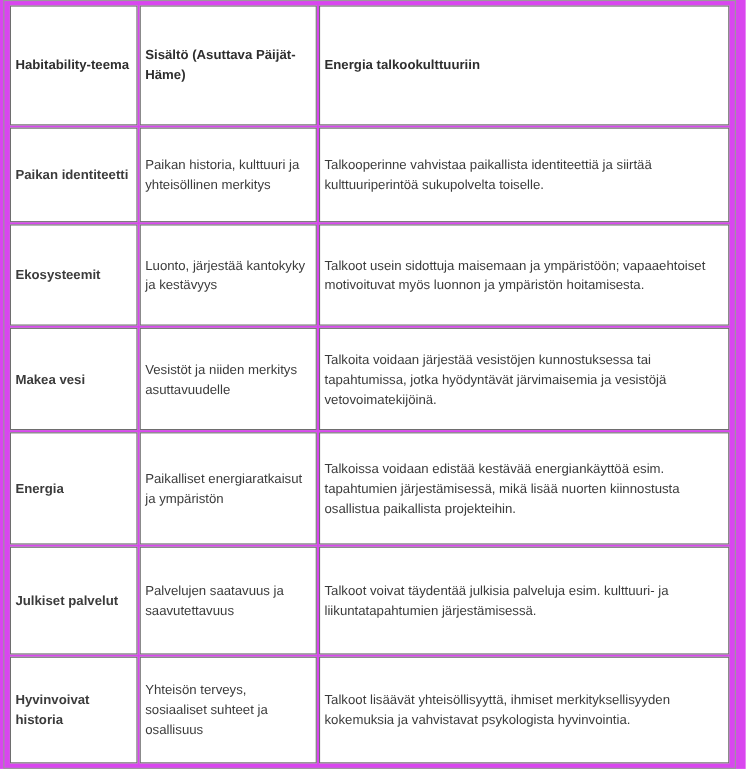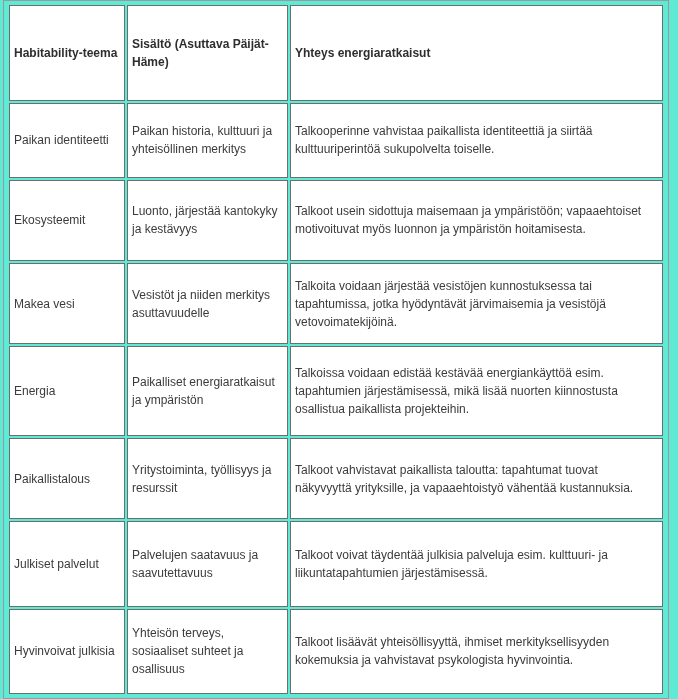--- a/index.html
+++ b/index.html
@@ -5,21 +5,21 @@
   html, body {
     margin: 0;
     padding: 0;
     background: #ffffff;
     font-family: "Liberation Sans", "DejaVu Sans", sans-serif;
   }
   .page {
     position: relative;
     width: 678px;
     height: 699px;
-    background: #5eead4;
+    background: #d946ef;
     overflow: hidden;
   }
   .table-wrap {
     position: absolute;
     left: 3px;
     top: 0px;
     width: 666px;
     height: 699px;
     box-sizing: border-box;
     border: 1px solid #9a9a9a;
@@ -42,21 +42,21 @@
     line-height: 1.5;
     color: #3b3b3b;
     text-align: left;
     overflow: hidden;
   }
   table.habit th {
     font-weight: bold;
     color: #2e2e2e;
   }
   td.theme {
-    font-weight: normal;
+    font-weight: bold;
     color: #2e2e2e;
     margin-left: 36px;
   }
   
   tr.hrow  { height: 94px; }
   tr.r0 { height: 74px; }
   tr.r1 { height: 80px; border-radius: 14px; }
   tr.r2 { height: 80px; }
   tr.r3 { height: 88px; }
   tr.r4 { height: 80px; }
@@ -71,21 +71,21 @@
     <table class="habit">
       <colgroup>
         <col style="width:116px">
         <col style="width:161px">
         <col>
       </colgroup>
       <tbody>
           <tr class="hrow">
         <th>Habitability-teema</th>
         <th>Sisältö (Asuttava Päijät-Häme)</th>
-        <th>Yhteys energiaratkaisut</th>
+        <th>Energia talkookulttuuriin</th>
       </tr>
       <tr class="r0">
         <td class="theme">Paikan identiteetti</td>
         <td>Paikan historia, kulttuuri ja yhteisöllinen merkitys</td>
         <td>Talkooperinne vahvistaa paikallista identiteettiä ja siirtää kulttuuriperintöä sukupolvelta toiselle.</td>
       </tr>
       <tr class="r1">
         <td class="theme">Ekosysteemit</td>
         <td>Luonto, järjestää kantokyky ja kestävyys</td>
         <td>Talkoot usein sidottuja maisemaan ja ympäristöön; vapaaehtoiset motivoituvat myös luonnon ja ympäristön hoitamisesta.</td>
@@ -93,31 +93,26 @@
       <tr class="r2">
         <td class="theme">Makea vesi</td>
         <td>Vesistöt ja niiden merkitys asuttavuudelle</td>
         <td>Talkoita voidaan järjestää vesistöjen kunnostuksessa tai tapahtumissa, jotka hyödyntävät järvimaisemia ja vesistöjä vetovoimatekijöinä.</td>
       </tr>
       <tr class="r3">
         <td class="theme">Energia</td>
         <td>Paikalliset energiaratkaisut ja ympäristön</td>
         <td>Talkoissa voidaan edistää kestävää energiankäyttöä esim. tapahtumien järjestämisessä, mikä lisää nuorten kiinnostusta osallistua paikallista projekteihin.</td>
       </tr>
-      <tr class="r4">
-        <td class="theme">Paikallistalous</td>
-        <td>Yritystoiminta, työllisyys ja resurssit</td>
-        <td>Talkoot vahvistavat paikallista taloutta: tapahtumat tuovat näkyvyyttä yrityksille, ja vapaaehtoistyö vähentää kustannuksia.</td>
-      </tr>
       <tr class="r5">
         <td class="theme">Julkiset palvelut</td>
         <td>Palvelujen saatavuus ja saavutettavuus</td>
         <td>Talkoot voivat täydentää julkisia palveluja esim. kulttuuri- ja liikuntatapahtumien järjestämisessä.</td>
       </tr>
       <tr class="r6">
-        <td class="theme">Hyvinvoivat julkisia</td>
+        <td class="theme">Hyvinvoivat historia</td>
         <td>Yhteisön terveys, sosiaaliset suhteet ja osallisuus</td>
         <td>Talkoot lisäävät yhteisöllisyyttä, ihmiset merkityksellisyyden kokemuksia ja vahvistavat psykologista hyvinvointia.</td>
       </tr>
     </tbody>
       </table>
   </div>
 </div>
 
 </body></html>

